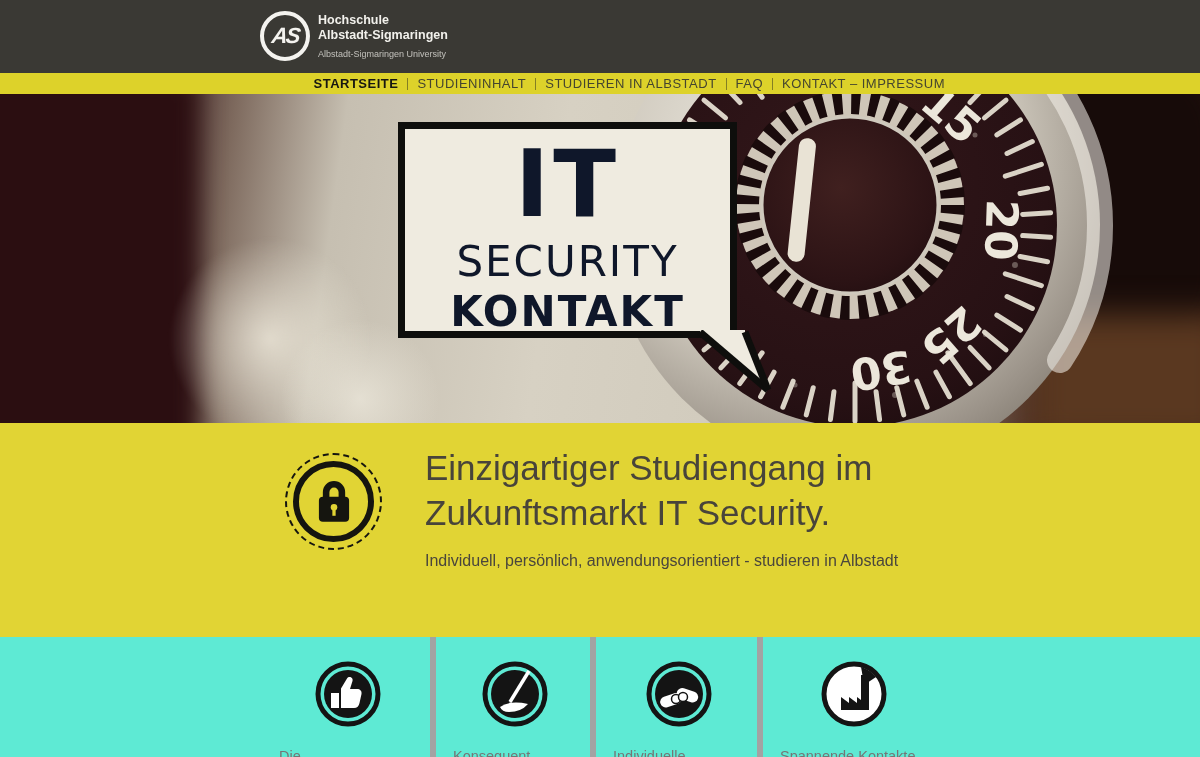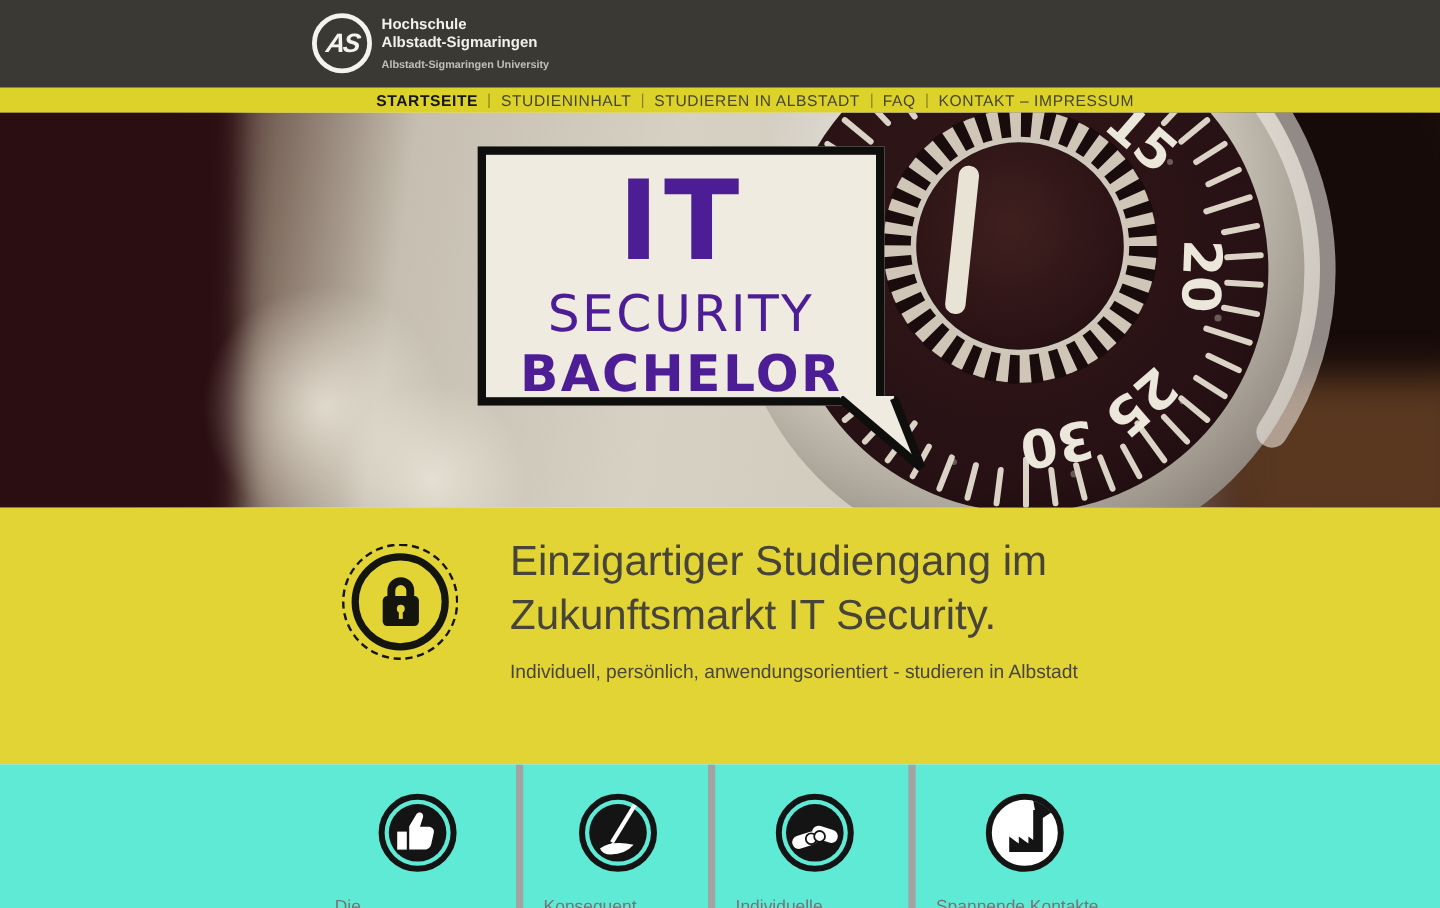--- a/index.html
+++ b/index.html
@@ -8,21 +8,21 @@
 
   
   .site-header { position:relative; height:73px; background:#3a3934; }
   .brand { position:absolute; left:260px; top:11px; display:flex; align-items:center; }
   .brand-mark { width:50px; height:50px; border:4px solid #f4f3ef; border-radius:50%;
     display:flex; align-items:center; justify-content:center; position:relative; }
   .brand-mark span { color:#f4f3ef; font-size:22px; font-weight:bold; font-style:italic;
     letter-spacing:-2px; transform:skewX(-8deg); }
   .brand-text { margin-left:8px; color:#f2f1ec; }
   .brand-title { font-size:12.5px; line-height:15px; font-weight:bold; white-space:pre-line; }
-  .brand-sub { margin-top:6px; font-size:9px; font-weight:bold; color:rgba(242,241,236,.72); }
+  .brand-sub { margin-top:6px; font-size:9px; font-weight:normal; color:rgba(242,241,236,.72); }
 
   
   .main-nav { height:21px; background:#ddd22a; display:flex; align-items:center;
     justify-content:flex-end; padding-right:255px; }
   .nav-item { font-size:13px; letter-spacing:.5px; color:#45452f; text-transform:uppercase;
     cursor:pointer; white-space:nowrap; }
   .nav-item.active { font-weight:bold; color:#171711; }
   .nav-sep { width:1px; height:12px; background:rgba(58,58,30,.55); margin:0 9px; }
 
   
@@ -38,21 +38,21 @@
   .fx-dark-tr { left:1005px; top:-30px; width:220px; height:280px; background:#170b09;
     filter:blur(14px); border-radius:25%; }
   .fx-warm-br { left:1030px; top:220px; width:200px; height:130px; background:#5a3820; filter:blur(16px); }
 
   .dial-svg { position:absolute; left:575px; top:-149px; width:560px; height:560px; z-index:2; }
   #tick-group line { stroke:#eae4d6; stroke-width:5; stroke-linecap:round; opacity:.92; }
   .dial-num { font-family:"DejaVu Sans", sans-serif; font-size:44px; font-weight:bold;
     fill:#ece7db; text-anchor:middle; }
 
   .speech-bubble { position:absolute; left:398px; top:28px; width:339px; height:216px; z-index:3;
-    background:#efebe0; border:7px solid #0e0e0c; text-align:center; color:#4c1d95;
+    background:#efebe0; border:7px solid #0e0e0c; text-align:center; color:#0f172a;
     font-family:"DejaVu Sans", sans-serif; padding-top:4px; }
   .bubble-line1 { font-size:92px; line-height:104px; font-weight:800; letter-spacing:4px; }
   .bubble-line2 { font-size:42px; line-height:50px; font-weight:400; letter-spacing:2px; }
   .bubble-line3 { font-size:42px; line-height:50px; font-weight:800; letter-spacing:2px; }
   .bubble-tail { position:absolute; left:690px; top:236px; z-index:3; }
 
   
   .highlight-band { position:relative; height:214px; background:#e1d434; }
   .lock-badge { position:absolute; left:285px; top:30px; width:97px; height:97px;
     border:2.5px dashed #15150f; border-radius:50%; display:flex; align-items:center; justify-content:center; }
@@ -207,21 +207,21 @@
         <circle cx="0" cy="0" r="114" fill="#cfc6b8"></circle>
         <circle cx="0" cy="0" r="103" fill="none" stroke="#1a0b0c" stroke-width="24" stroke-dasharray="9 9"></circle>
         <circle cx="0" cy="0" r="88" fill="url(#knobGrad)" stroke="#cfc9bd" stroke-width="3"></circle>
         <rect x="-57" y="-62" width="17" height="124" rx="8" transform="rotate(6)" fill="#e9e3d5"></rect>
       </g>
     </svg>
 
     <div class="speech-bubble">
       <div class="bubble-line1">IT</div>
       <div class="bubble-line2">SECURITY</div>
-      <div class="bubble-line3">BACHELOR</div>
+      <div class="bubble-line3">KONTAKT</div>
     </div>
     <svg class="bubble-tail" width="95" height="70" viewBox="0 0 95 70">
       <path d="M10 -8 L10 2 L78 60 L55 2 L55 -8 Z" fill="#efebe0"></path>
       <line x1="10" y1="2" x2="78" y2="60" stroke="#0e0e0c" stroke-width="7"></line>
       <line x1="78" y1="60" x2="55" y2="2" stroke="#0e0e0c" stroke-width="7"></line>
     </svg>
   </section>
 
   <section class="highlight-band">
     <div class="lock-badge">

